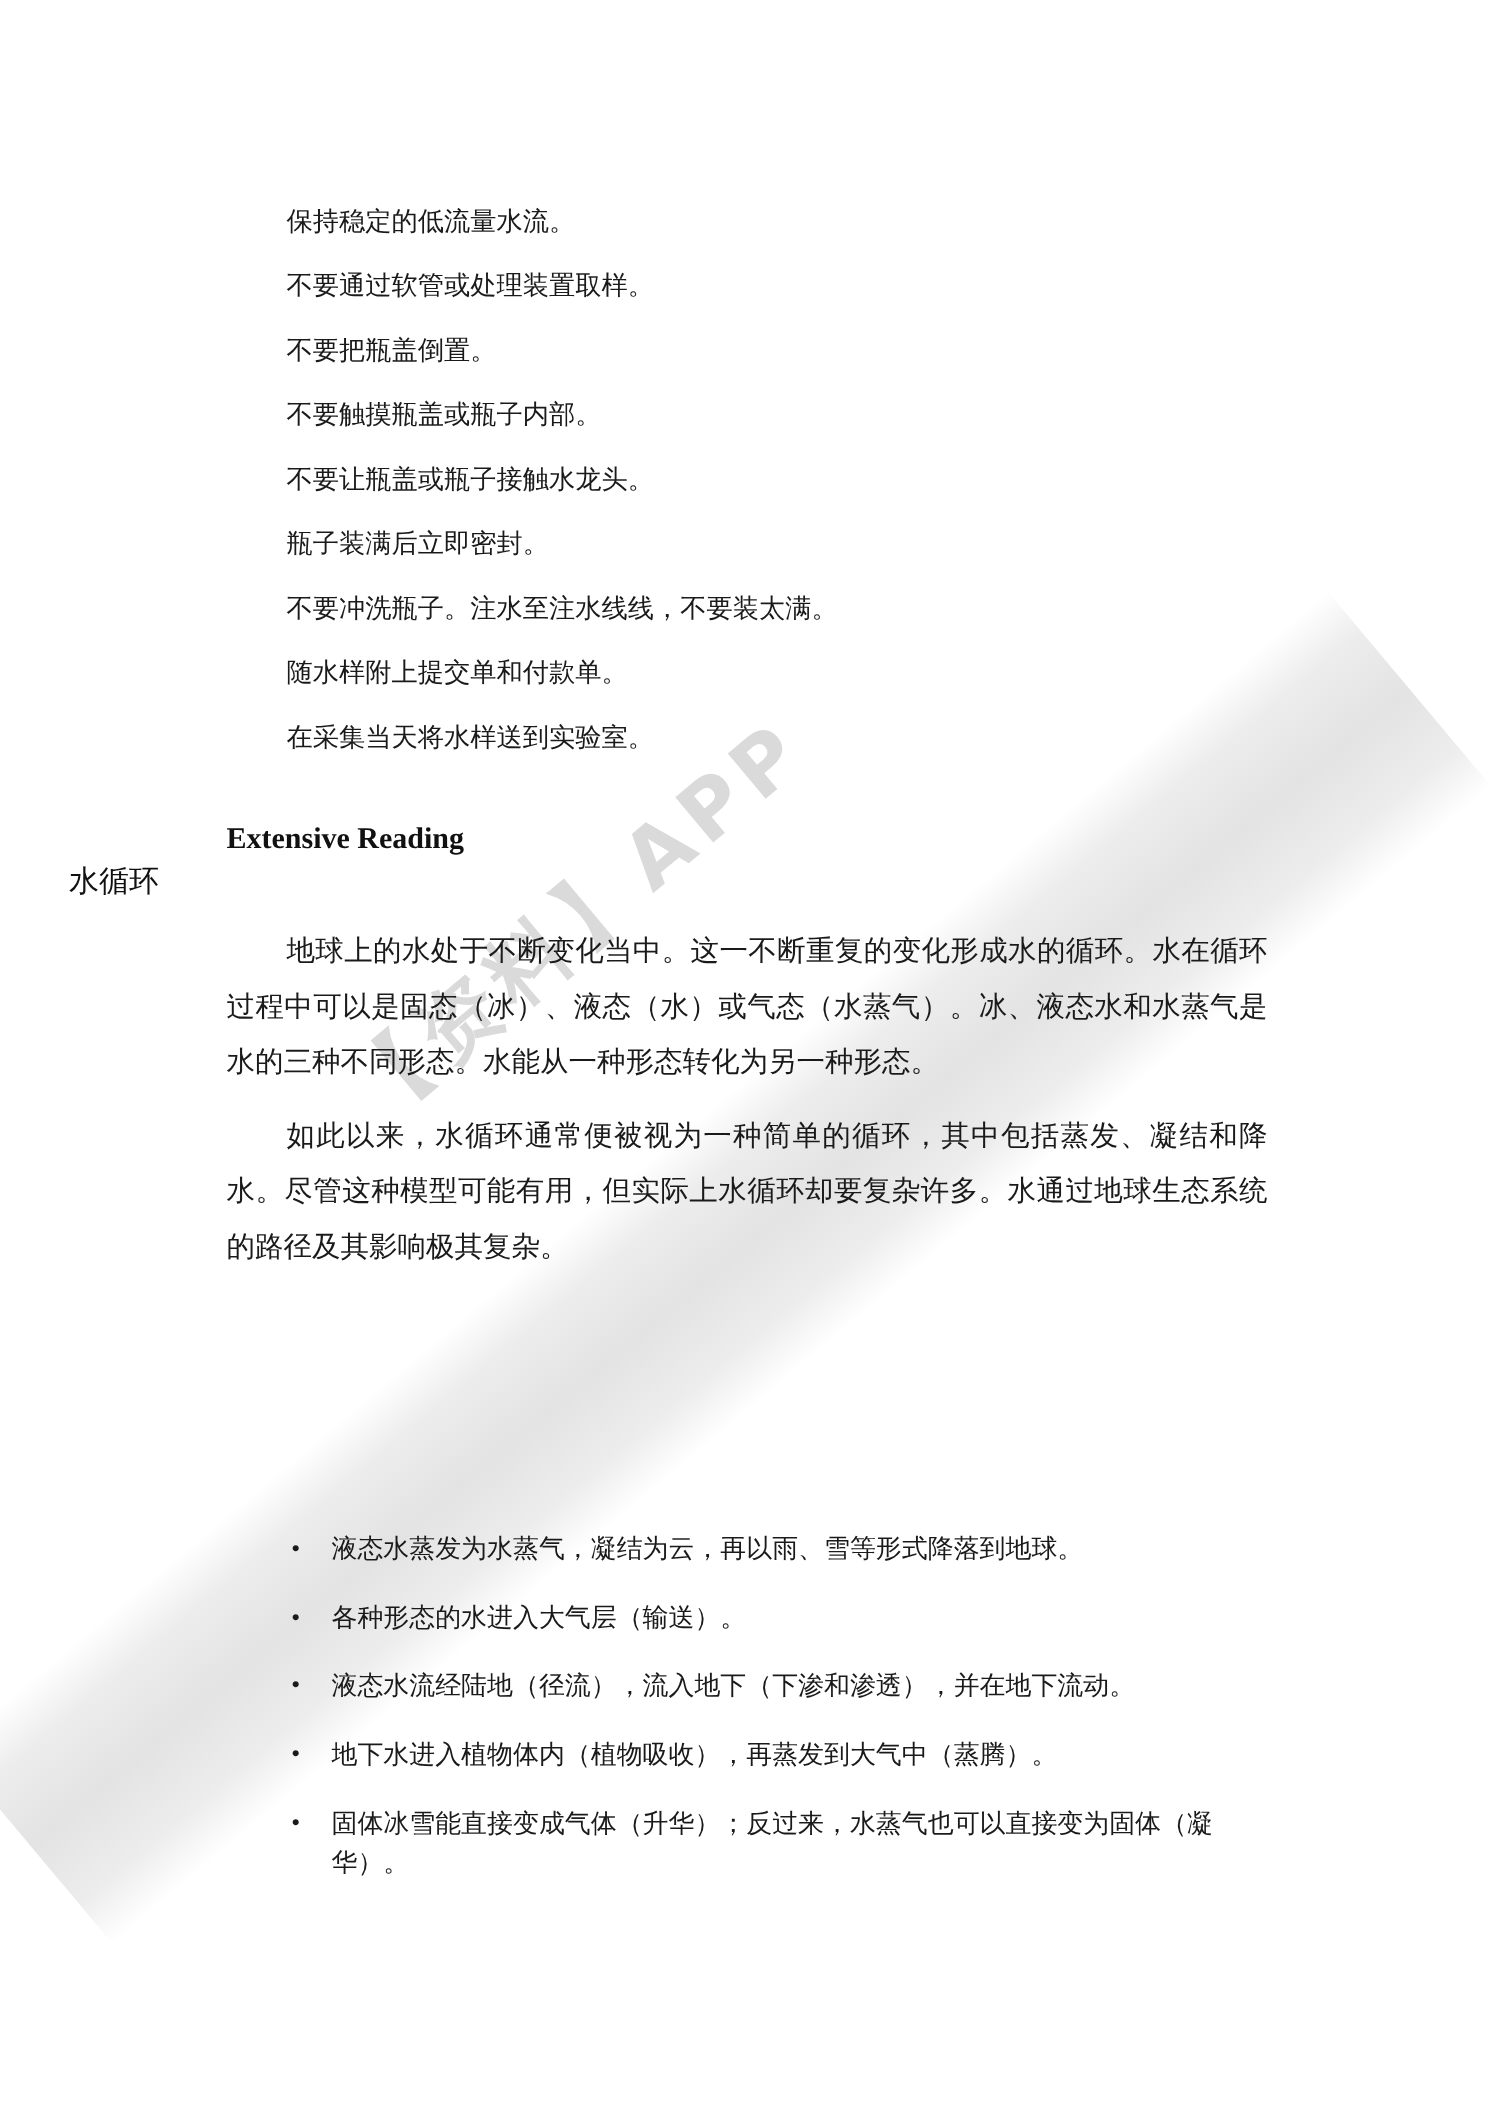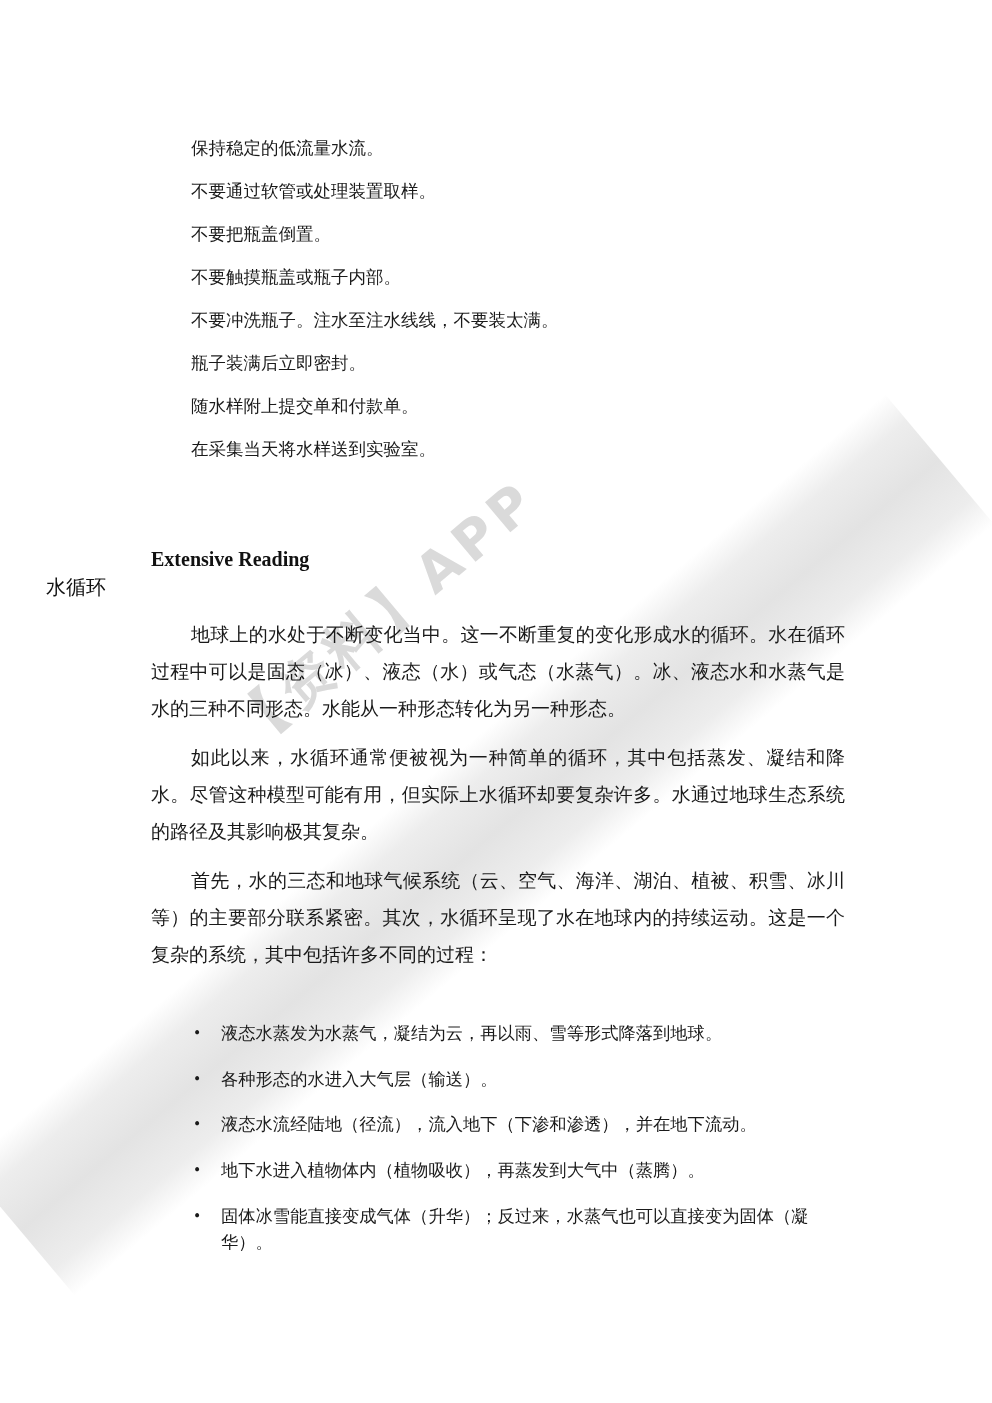--- a/index.html
+++ b/index.html
@@ -42,34 +42,34 @@
 <div class="watermark"></div>
 <div class="watermark-text">【资料】APP</div>
 
 <div class="page">
 
   <ul class="req-list">
     <li>保持稳定的低流量水流。</li>
     <li>不要通过软管或处理装置取样。</li>
     <li>不要把瓶盖倒置。</li>
     <li>不要触摸瓶盖或瓶子内部。</li>
+    <li>不要让瓶盖或瓶子接触水龙头。</li>
+    <li>瓶子装满后立即密封。</li>
     <li>不要冲洗瓶子。注水至注水线线，不要装太满。</li>
-    <li>瓶子装满后立即密封。</li>
     <li>随水样附上提交单和付款单。</li>
     <li>在采集当天将水样送到实验室。</li>
   </ul>
 
   <div class="section-label">Extensive Reading</div>
 
   <div class="title">水循环</div>
 
   <div class="body">
     <p>地球上的水处于不断变化当中。这一不断重复的变化形成水的循环。水在循环过程中可以是固态（冰）、液态（水）或气态（水蒸气）。冰、液态水和水蒸气是水的三种不同形态。水能从一种形态转化为另一种形态。</p>
     <p>如此以来，水循环通常便被视为一种简单的循环，其中包括蒸发、凝结和降水。尽管这种模型可能有用，但实际上水循环却要复杂许多。水通过地球生态系统的路径及其影响极其复杂。</p>
-    <p>首先，水的三态和地球气候系统（云、空气、海洋、湖泊、植被、积雪、冰川等）的主要部分联系紧密。其次，水循环呈现了水在地球内的持续运动。这是一个复杂的系统，其中包括许多不同的过程：</p>
   </div>
 
   <ul class="bullets">
     <li class="b1">
       <span class="dot">•</span>
       <span>液态水蒸发为水蒸气，凝结为云，再以雨、雪等形式降落到地球。</span>
     </li>
     <li class="b2">
       <span class="dot">•</span>
       <span>各种形态的水进入大气层（输送）。</span>

